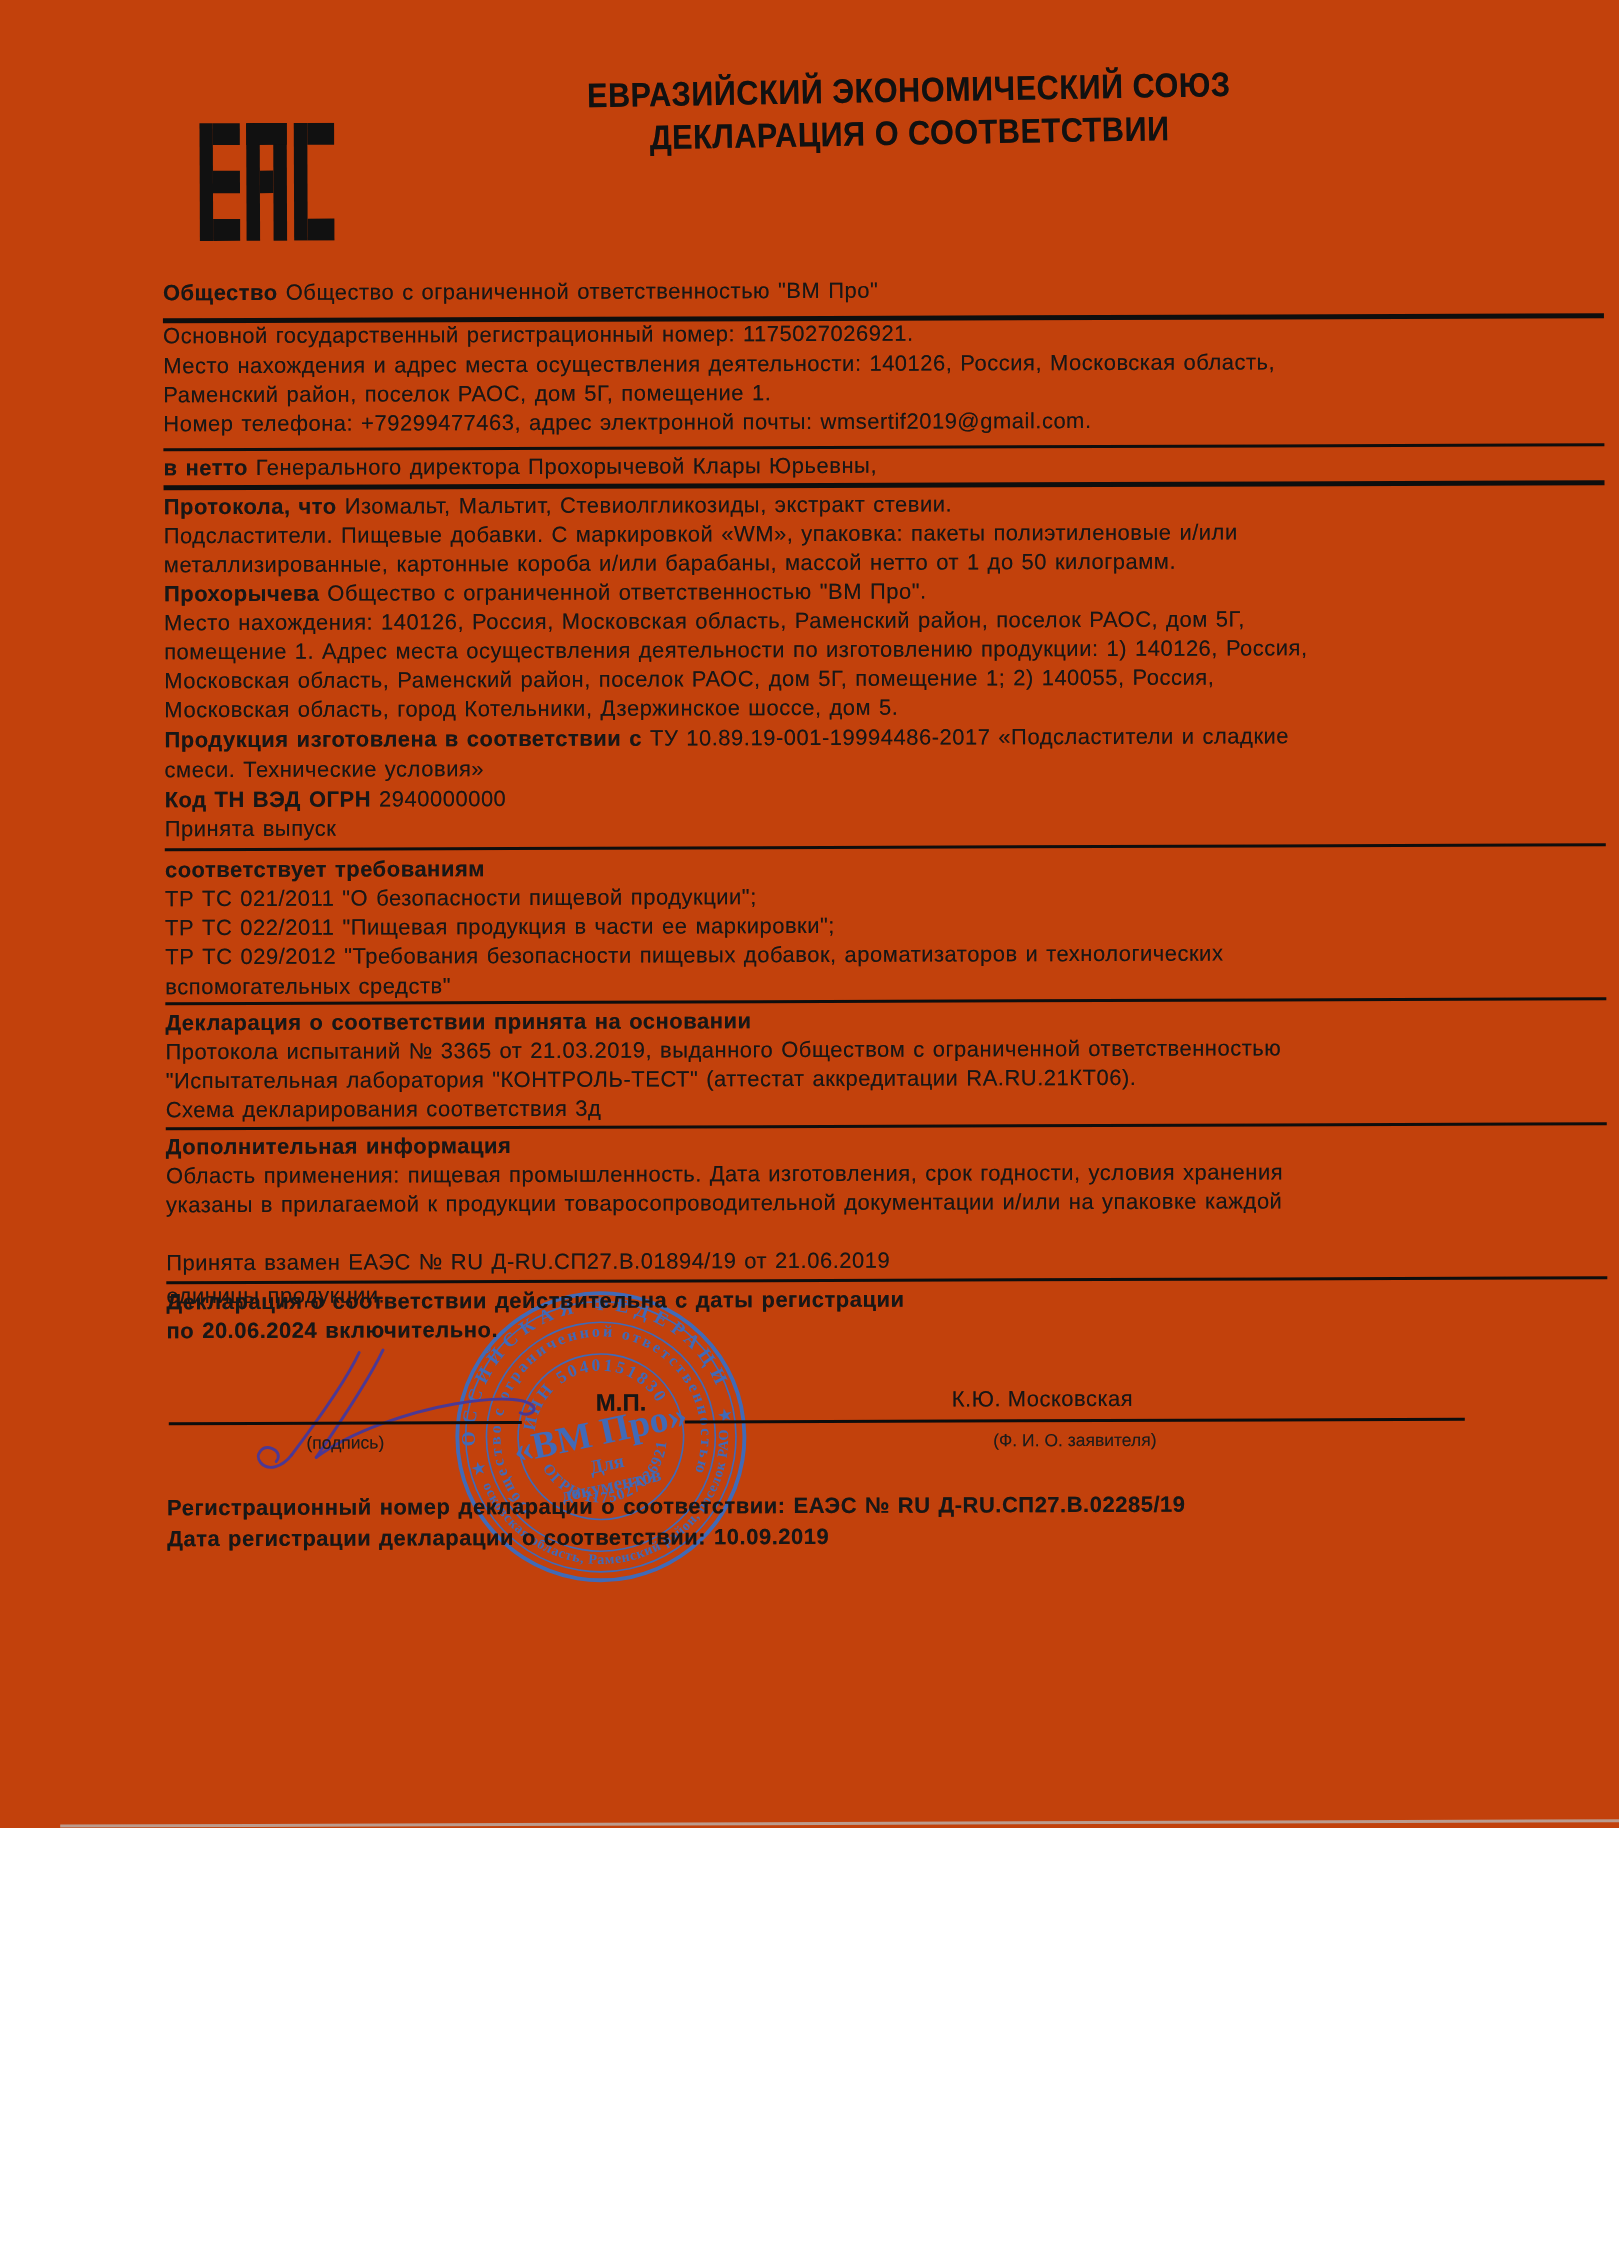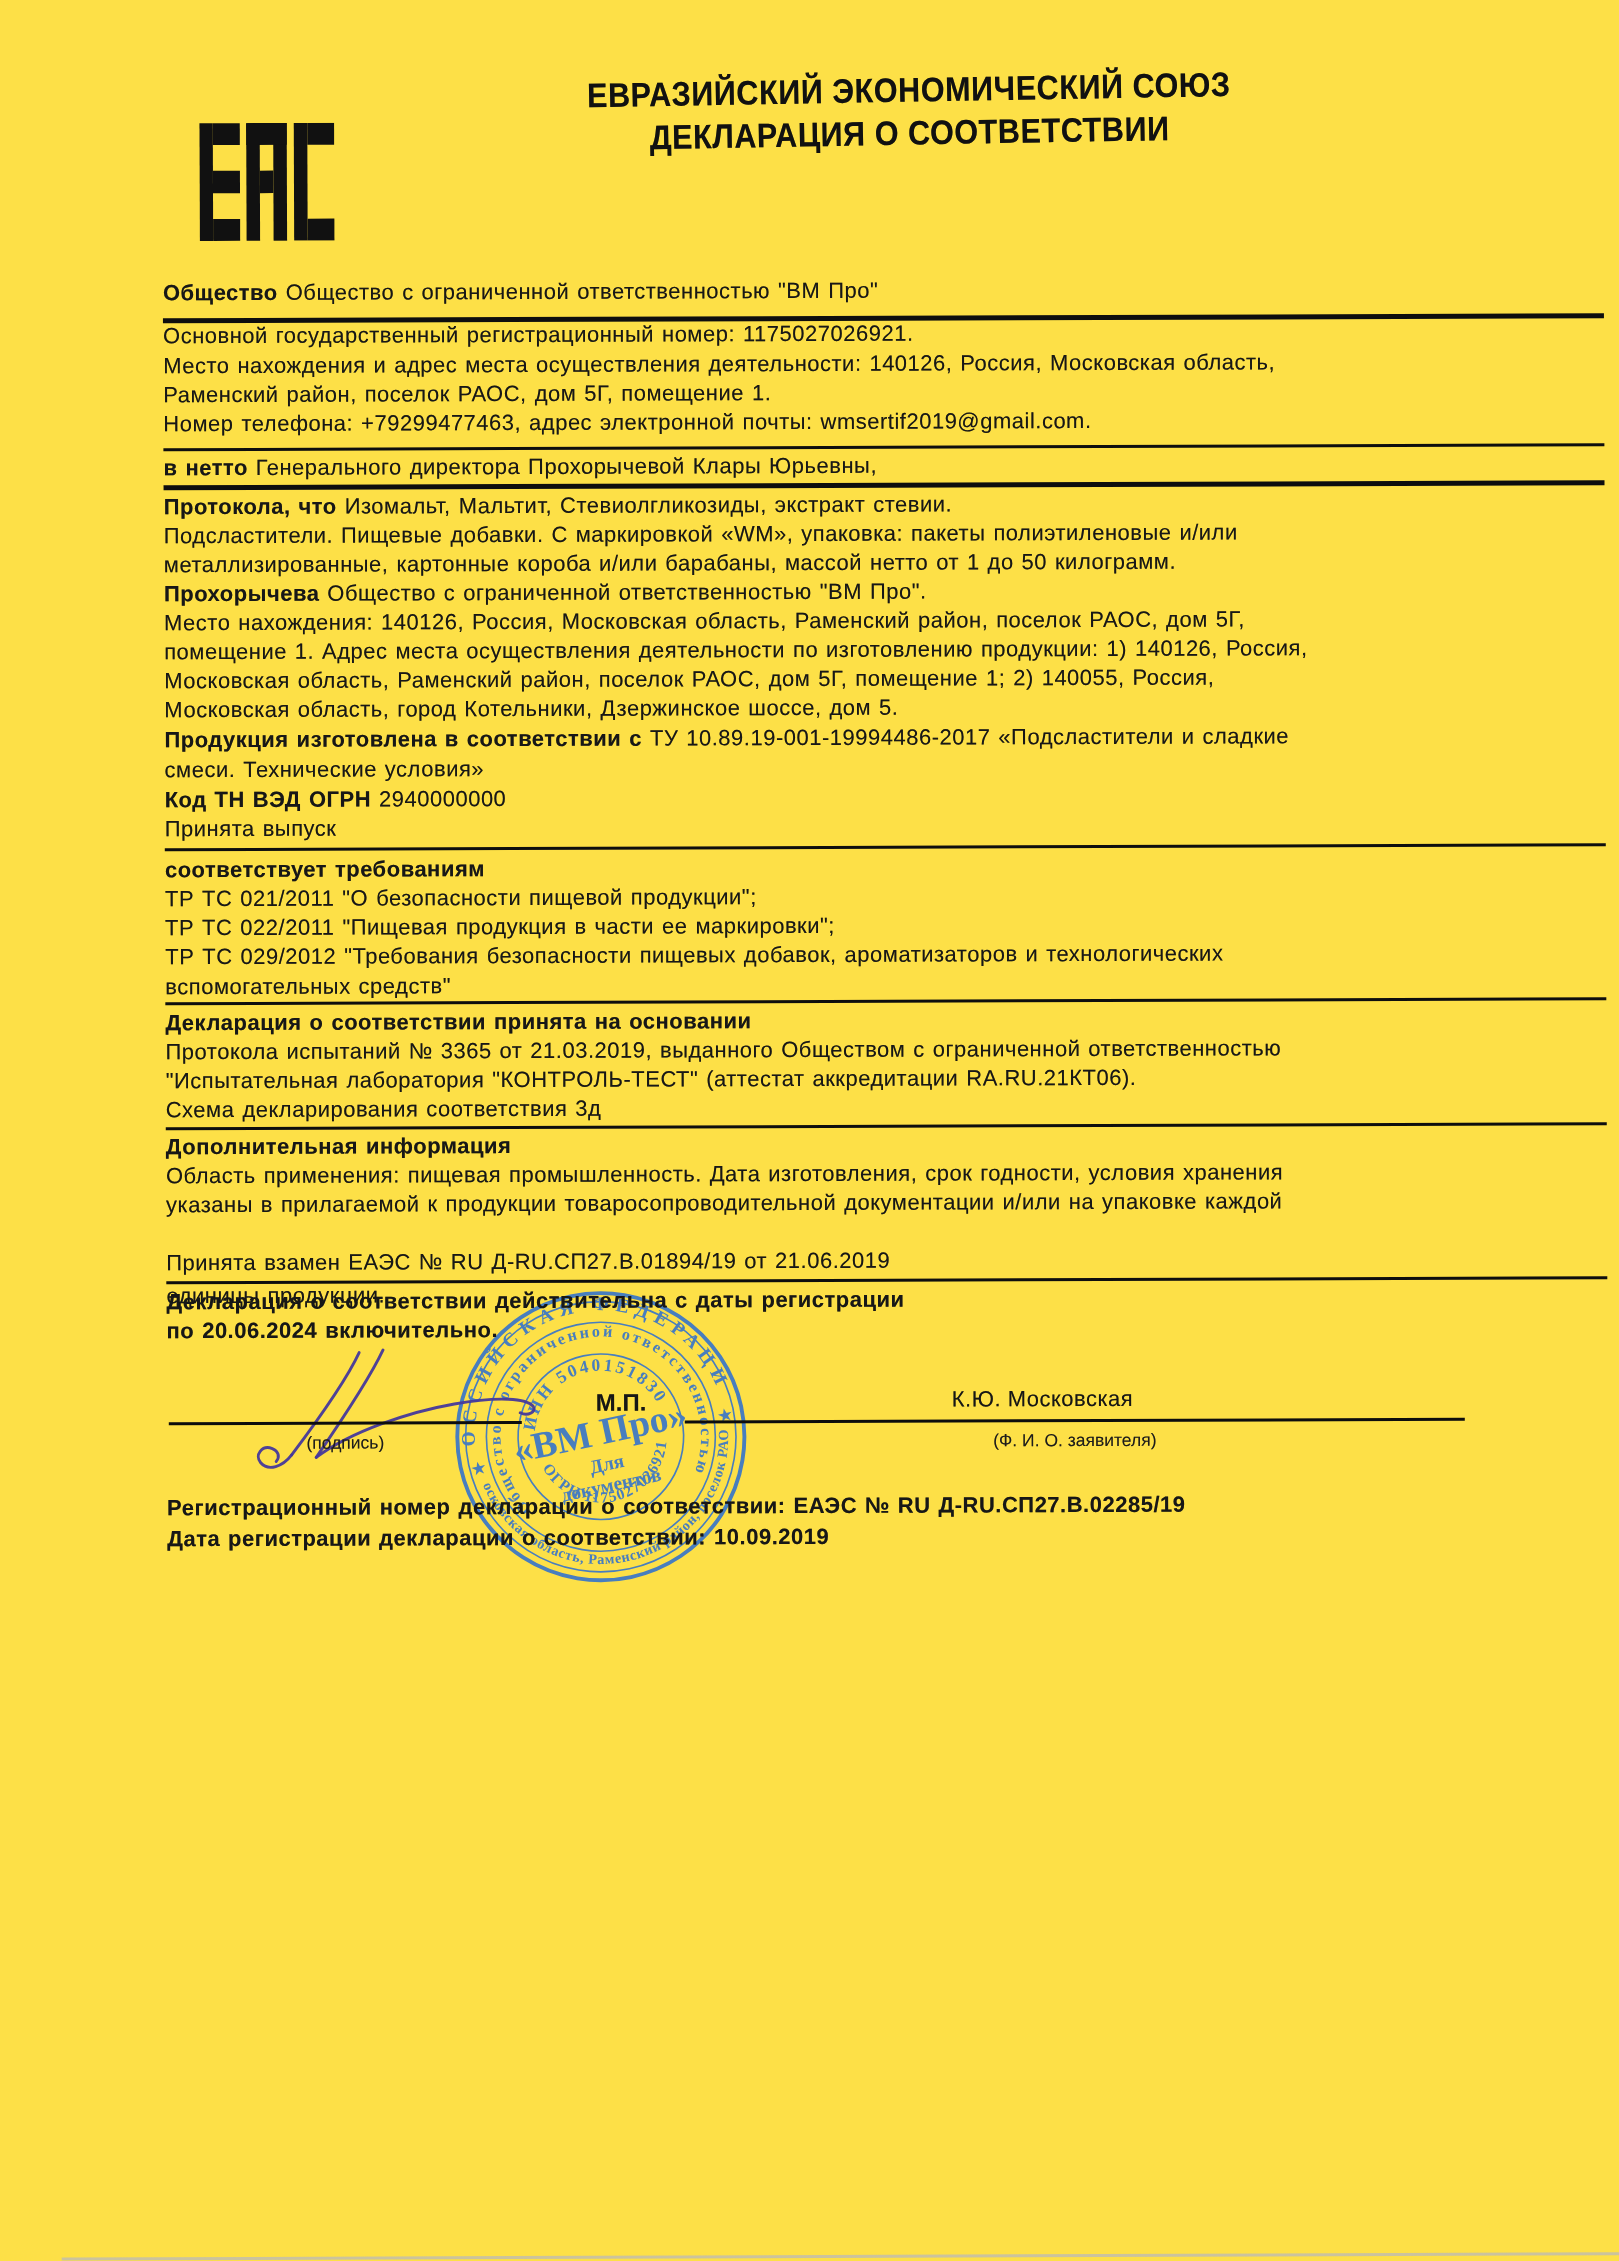--- a/index.html
+++ b/index.html
@@ -1,16 +1,16 @@
 <!DOCTYPE html>
 <html style="font-size:10.3px"><head>
 <meta charset="utf-8">
 <style>
   html,body{margin:0;padding:0;background:#fff;}
-  .page{position:relative;width:1620px;height:2261px;background:#fde047;overflow:hidden;
+  .page{position:relative;width:1620px;height:1828px;background:#c2410c;overflow:hidden;
         font-family:"Liberation Sans",sans-serif;color:#161616;}
   .tilt{position:absolute;inset:0;transform:rotate(-0.2deg);transform-origin:809px 906px;}
 
   .eac-logo{position:absolute;left:202px;top:121px;width:135px;height:118px;}
 
   .title{position:absolute;left:912px;top:69px;transform:translateX(-50%) rotate(-0.8deg) scaleX(.9);
          text-align:center;font-weight:bold;font-size:34px;line-height:43px;white-space:nowrap;
          letter-spacing:0.6px;color:#111;text-shadow:0 0 0.6px rgba(0,0,0,.45);}
 
   .line{position:absolute;left:165px;font-size:22px;line-height:26px;white-space:nowrap;

